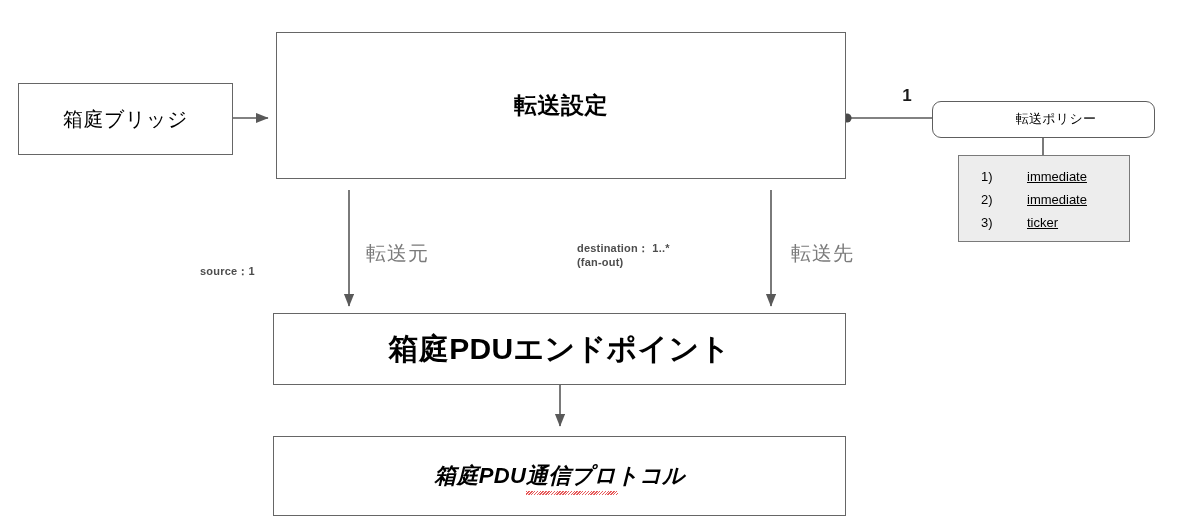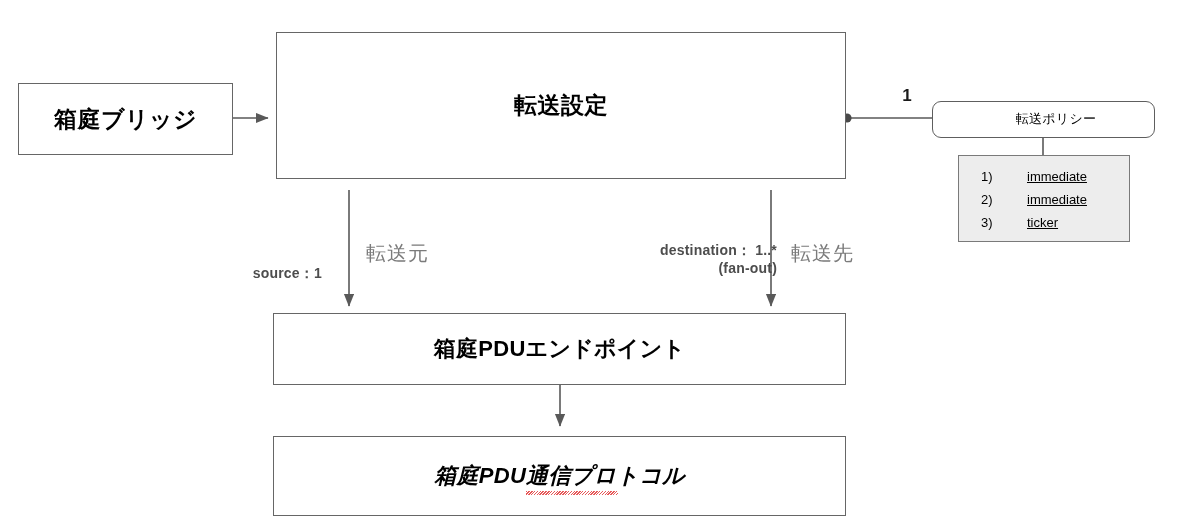--- a/index.html
+++ b/index.html
@@ -39,35 +39,35 @@
   .node-label {
     display: block;
     line-height: 1.25;
   }
 
   
   #node-bridge {
     left: 18px; top: 83px; width: 215px; height: 72px;
   }
   #node-bridge .node-label {
-    font-size: 23px; font-weight: bold; letter-spacing: 0.5px;
+    font-size: 20px; font-weight: normal; letter-spacing: 0.5px;
   }
 
   #node-forward-config {
     left: 276px; top: 32px; width: 570px; height: 147px;
   }
   #node-forward-config .node-label {
     font-size: 23px; font-weight: bold; letter-spacing: 0.5px;
   }
 
   #node-endpoint {
     left: 273px; top: 313px; width: 573px; height: 72px;
   }
   #node-endpoint .node-label {
-    font-size: 22px; font-weight: bold; letter-spacing: 0.3px;
+    font-size: 30px; font-weight: bold; letter-spacing: 0.3px;
   }
 
   #node-protocol {
     left: 273px; top: 436px; width: 573px; height: 80px;
   }
   #node-protocol .node-label {
     font-size: 22px; font-weight: bold; font-style: italic; letter-spacing: 0.3px;
     position: relative;
   }
   .spellcheck-underline {
@@ -107,23 +107,23 @@
     padding-left: 22px;
   }
   .policy-num { width: 46px; text-align: left; }
   .policy-name { text-align: center; text-decoration: underline; }
 
   
   .edge-label {
     position: absolute;
     color: #4d4d4d;
     font-weight: bold;
-    font-size: 14px;
+    font-size: 11px;
     letter-spacing: 0.2px;
-    text-align: right;
+    text-align: left;
     line-height: 1.3;
     white-space: nowrap;
   }
   #label-source { left: 200px; top: 264px; width: 122px; }
   #label-destination { left: 577px; top: 241px; width: 200px; }
 
   .edge-label-jp {
     position: absolute;
     color: #7b7b7b;
     font-weight: normal;

